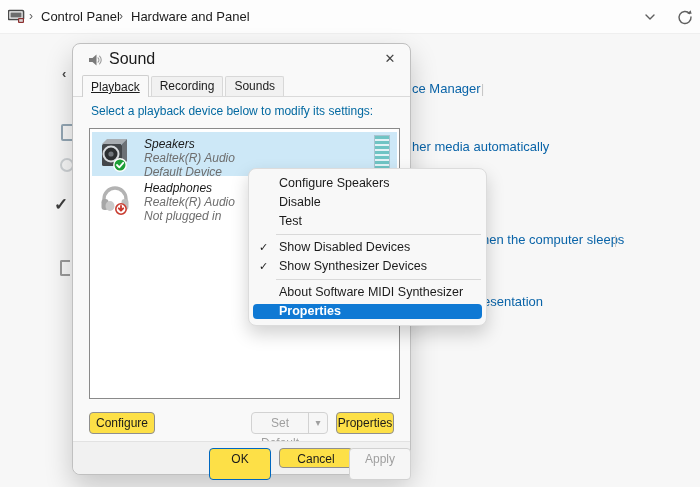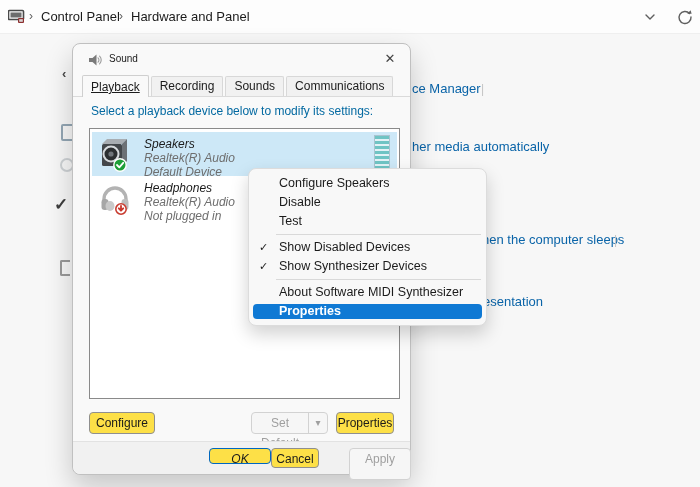--- a/index.html
+++ b/index.html
@@ -20,21 +20,21 @@
   .frag-square{width:9px;height:13px;border:2px solid #93a6b4;border-radius:2px;}
   .frag-circle{width:10px;height:10px;border:2px solid #cdd1d4;border-radius:50%;}
   .frag-bracket{width:8px;height:12px;border:2px solid #9a9a9a;border-right:none;border-radius:2px 0 0 2px;}
   .frag-glyph{color:#4a4a4a;font-size:13px;font-weight:bold;}
 
   
   .dialog{position:absolute;left:72px;top:43px;width:337px;height:430px;background:#f9f9f9;
           border:1px solid #c0c0c0;border-radius:8px;box-shadow:0 12px 28px rgba(0,0,0,.20);}
   .titlebar{position:absolute;left:0;top:0;right:0;height:30px;}
   .title-icon{position:absolute;left:14px;top:8px;width:16px;height:16px;}
-  .dlg-title{position:absolute;left:36px;top:0;height:30px;line-height:30px;font-size:10px;color:#1b1b1b;}
+  .dlg-title{position:absolute;left:36px;top:0;height:30px;line-height:30px;font-size:16px;color:#1b1b1b;}
   .close-btn{position:absolute;right:10px;top:5px;width:20px;height:20px;text-align:center;line-height:20px;
              font-size:13px;color:#444;cursor:pointer;}
 
   .tabstrip{position:absolute;left:0;right:0;top:31px;height:22px;border-bottom:1px solid #dadada;
             display:flex;align-items:flex-end;padding-left:9px;box-sizing:border-box;}
   .tab{font-size:12px;color:#1b1b1b;background:#f1f1f1;border:1px solid #d8d8d8;border-bottom:none;
        padding:2px 8px 3px 8px;margin-right:2px;border-radius:2px 2px 0 0;margin-top:31px;}
   .tab.active{background:#f9f9f9;margin-bottom:-1px;padding-top:4px;border-color:#cfcfcf;
               text-decoration:underline;}
 
@@ -122,21 +122,20 @@
         </svg>
     </span>
     <span class="dlg-title">Sound</span>
     <span class="close-btn">✕</span>
   </div>
 
   <div class="tabstrip">
     <span class="tab active">Playback</span>
     <span class="tab">Recording</span>
     <span class="tab">Sounds</span>
-    <span class="tab">Communications</span>
   </div>
 
   <div class="instruction">Select a playback device below to modify its settings:</div>
 
   <div class="listbox">
 
     <div class="device-row selected" style="top:3px;">
       <span class="dev-icon">
         <svg width="36" height="36" viewBox="0 0 36 36">
           <polygon points="5,8 10,3 30,3 25,8" fill="#a8adb2"></polygon>
@@ -177,22 +176,22 @@
   </div>
 
   <div class="btn" style="left:16px;top:368px;width:66px;">Configure</div>
   <div class="btn disabled split" style="left:178px;top:368px;width:77px;">
     <span class="lbl">Set Default</span>
     <span class="arrow">▾</span>
   </div>
   <div class="btn" style="left:263px;top:368px;width:58px;">Properties</div>
 
   <div class="dlg-footer">
-    <div class="btn ok" style="left:136px;top:6px;width:62px;height:16px;font-style:italic;">OK</div>
-    <div class="btn" style="left:198px;top:6px;width:48px;height:20px;">Cancel</div>
+    <div class="btn ok" style="left:136px;top:6px;width:62px;height:32px;">OK</div>
+    <div class="btn" style="left:206px;top:6px;width:74px;height:20px;">Cancel</div>
     <div class="btn disabled" style="left:276px;top:6px;width:62px;height:32px;">Apply</div>
   </div>
 </div>
 
 <div class="menu">
   <div class="mi">Configure Speakers</div>
   <div class="mi">Disable</div>
   <div class="mi">Test</div>
   <div class="msep"></div>
   <div class="mi">

